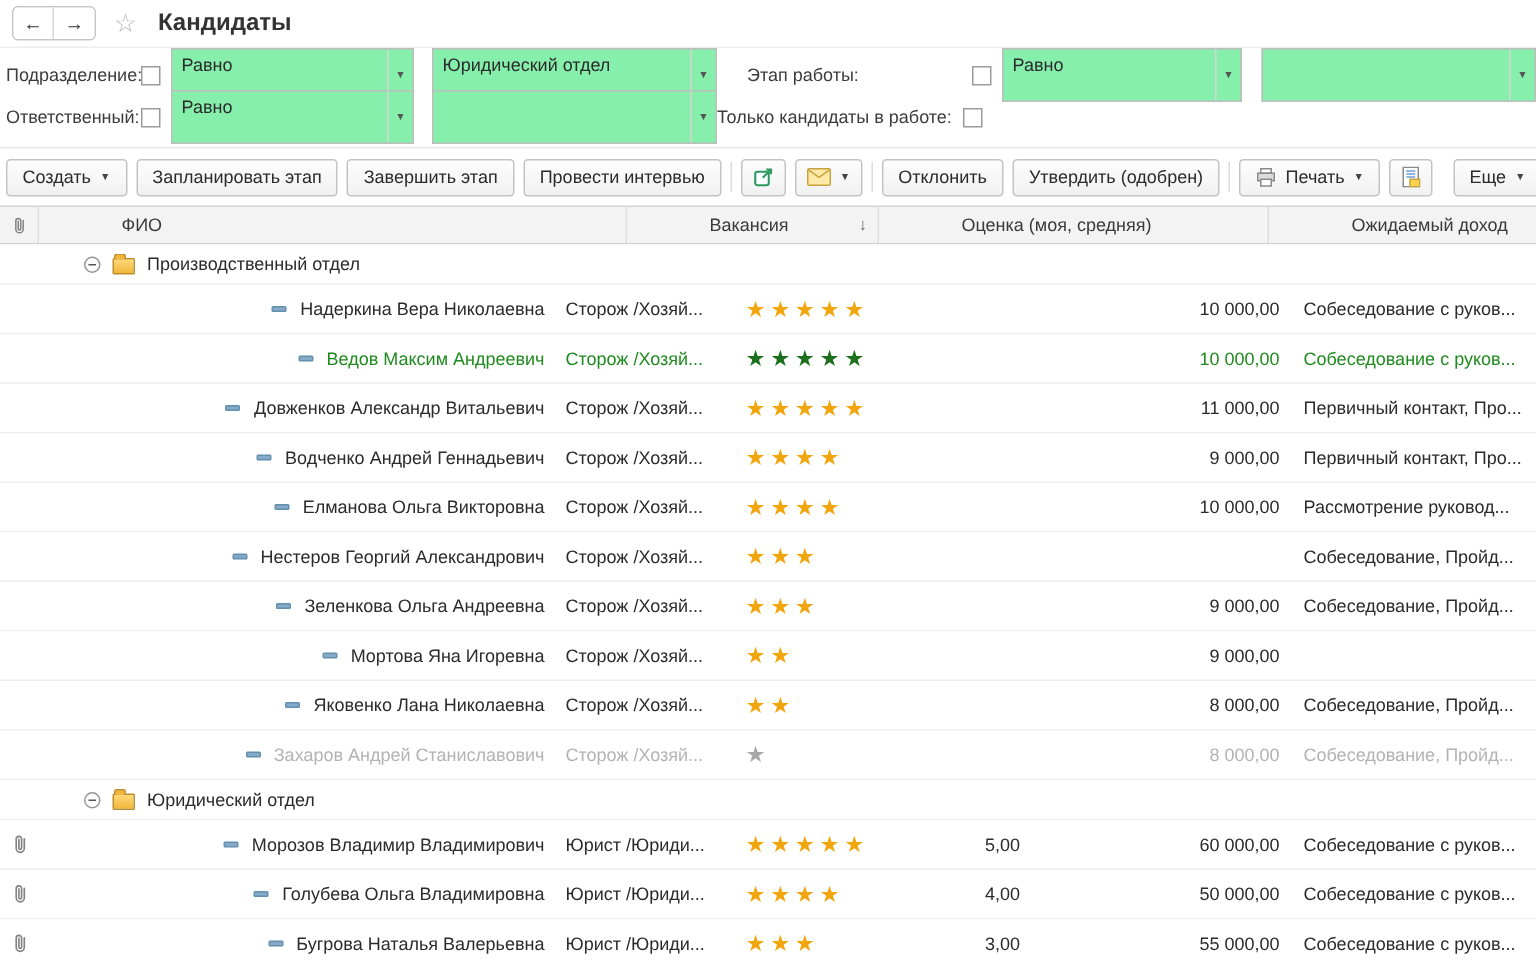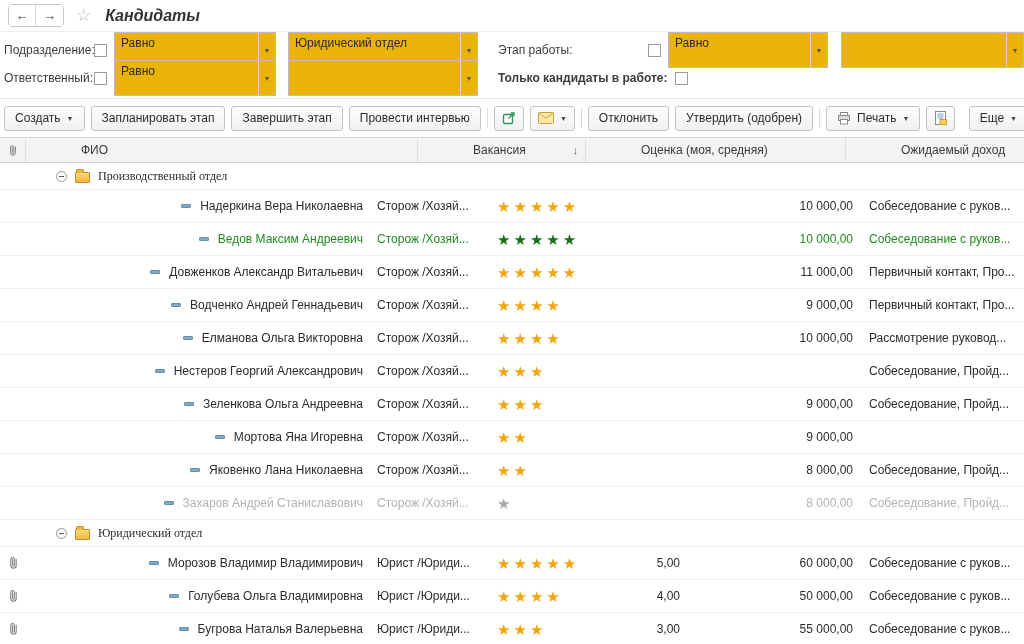--- a/index.html
+++ b/index.html
@@ -6,31 +6,31 @@
   html, body { width: 1024px; height: 644px; overflow: hidden; }
   body { font-family: "Liberation Sans", sans-serif; font-size: 12px; color: #2b2b2b; background: #fff; }
   .app { width: 1024px; height: 644px; overflow: hidden; background: #fff; }
 
   
   .titlebar { height: 32px; display: flex; align-items: center; padding: 0 8px; border-bottom: 1px solid #ededed; }
   .navgroup { display: flex; border: 1px solid #c6c6c6; border-radius: 4px; overflow: hidden; background: #fff; }
   .navbtn { width: 27px; height: 21px; border: none; background: #fff; font-size: 13px; color: #333; cursor: pointer; line-height: 1; }
   .navbtn:first-child { border-right: 1px solid #d8d8d8; }
   .fav { margin-left: 12px; font-size: 17px; color: #b9b9b9; cursor: pointer; }
-  .title { margin-left: 14px; font-size: 16px; font-weight: bold; color: #333; font-style: italic; }
+  .title { margin-left: 14px; font-size: 16px; font-weight: bold; color: #333; }
 
   
   .filters { padding: 4px 0 6px 4px; border-bottom: 1px solid #e8e8e8; }
   .frow { display: flex; align-items: center; height: 28px; }
   .flabel { width: 90px; flex: none; color: #3c3c3c; }
   .flabel2 { margin-left: 20px; width: 150px; flex: none; color: #3c3c3c; }
-  .flabel3 { margin-left: 20px; flex: none; color: #3c3c3c; font-weight: bold; }
+  .flabel3 { flex: none; color: #3c3c3c; }
   .cb { width: 13px; height: 13px; flex: none; border: 1px solid #9b9b9b; background: #fff; margin-right: 7px; cursor: pointer; }
   .cb.ml { margin-left: 7px; margin-right: 0; }
-  .combo { display: flex; align-items: stretch; height: 36px; border: 1px solid #bdbdbd; background: #eab308; flex: none; cursor: pointer; }
+  .combo { display: flex; align-items: stretch; height: 36px; border: 1px solid #bdbdbd; background: #86efac; flex: none; cursor: pointer; }
   .combo .val { flex: 1; padding: 3px 6px; white-space: nowrap; overflow: hidden; color: #2b2b2b; }
   .combo .arrow { width: 17px; flex: none; display: flex; align-items: center; justify-content: center; border-left: 1px solid #d6d6d6; color: #555; font-size: 7px; }
   .w162 { width: 162px; margin-right: 12px; }
   .w190 { width: 190px; }
   .w160 { width: 160px; margin-right: 13px; }
   .wfill { flex: 1; }
 
   
   .toolbar { display: flex; align-items: center; height: 38px; padding: 0 4px; gap: 6px; }
   .btn { height: 25px; padding: 0 10px; border: 1px solid #c3c3c3; border-radius: 3px; background: linear-gradient(#fdfdfd, #f1f1f1); display: inline-flex; align-items: center; gap: 6px; font-size: 12px; color: #2b2b2b; cursor: pointer; white-space: nowrap; flex: none; }
@@ -55,21 +55,21 @@
   .ratenum { margin-left: auto; padding-right: 15px; }
   .stars { font-size: 15px; letter-spacing: 3px; line-height: 1; }
 
   .dash { width: 10px; height: 4px; flex: none; background: #84aac8; border: 1px solid #6390af; border-radius: 1px; }
 
   .group-row { display: flex; align-items: center; height: 27px; padding-left: 56px; gap: 8px; border-bottom: 1px solid #eeeeee; background: #fff; cursor: pointer; }
   .toggle { width: 11px; height: 11px; flex: none; border: 1px solid #969696; border-radius: 50%; background: #fff; position: relative; }
   .toggle::before { content: ''; position: absolute; left: 2px; right: 2px; top: 4px; height: 1px; background: #555; }
   .folder { width: 15px; height: 11px; flex: none; background: linear-gradient(#ffd978, #f1b63d); border: 1px solid #bf8f2e; border-radius: 1px; position: relative; margin-top: 2px; }
   .folder::before { content: ''; position: absolute; top: -4px; left: 0px; width: 6px; height: 3px; background: #f1b63d; border: 1px solid #bf8f2e; border-bottom: none; border-radius: 2px 2px 0 0; }
-  .gname { color: #2b2b2b; font-family: Liberation Serif, serif; }
+  .gname { color: #2b2b2b; }
 
   .trow.green .cell, .trow.green .cell span { color: #1f8b1f; }
   .trow.dimmed .cell, .trow.dimmed .cell span { color: #b3b3b3; }
 </style>
 </head>
 <body>
 
 <div class="app">
 
   <div class="titlebar">

